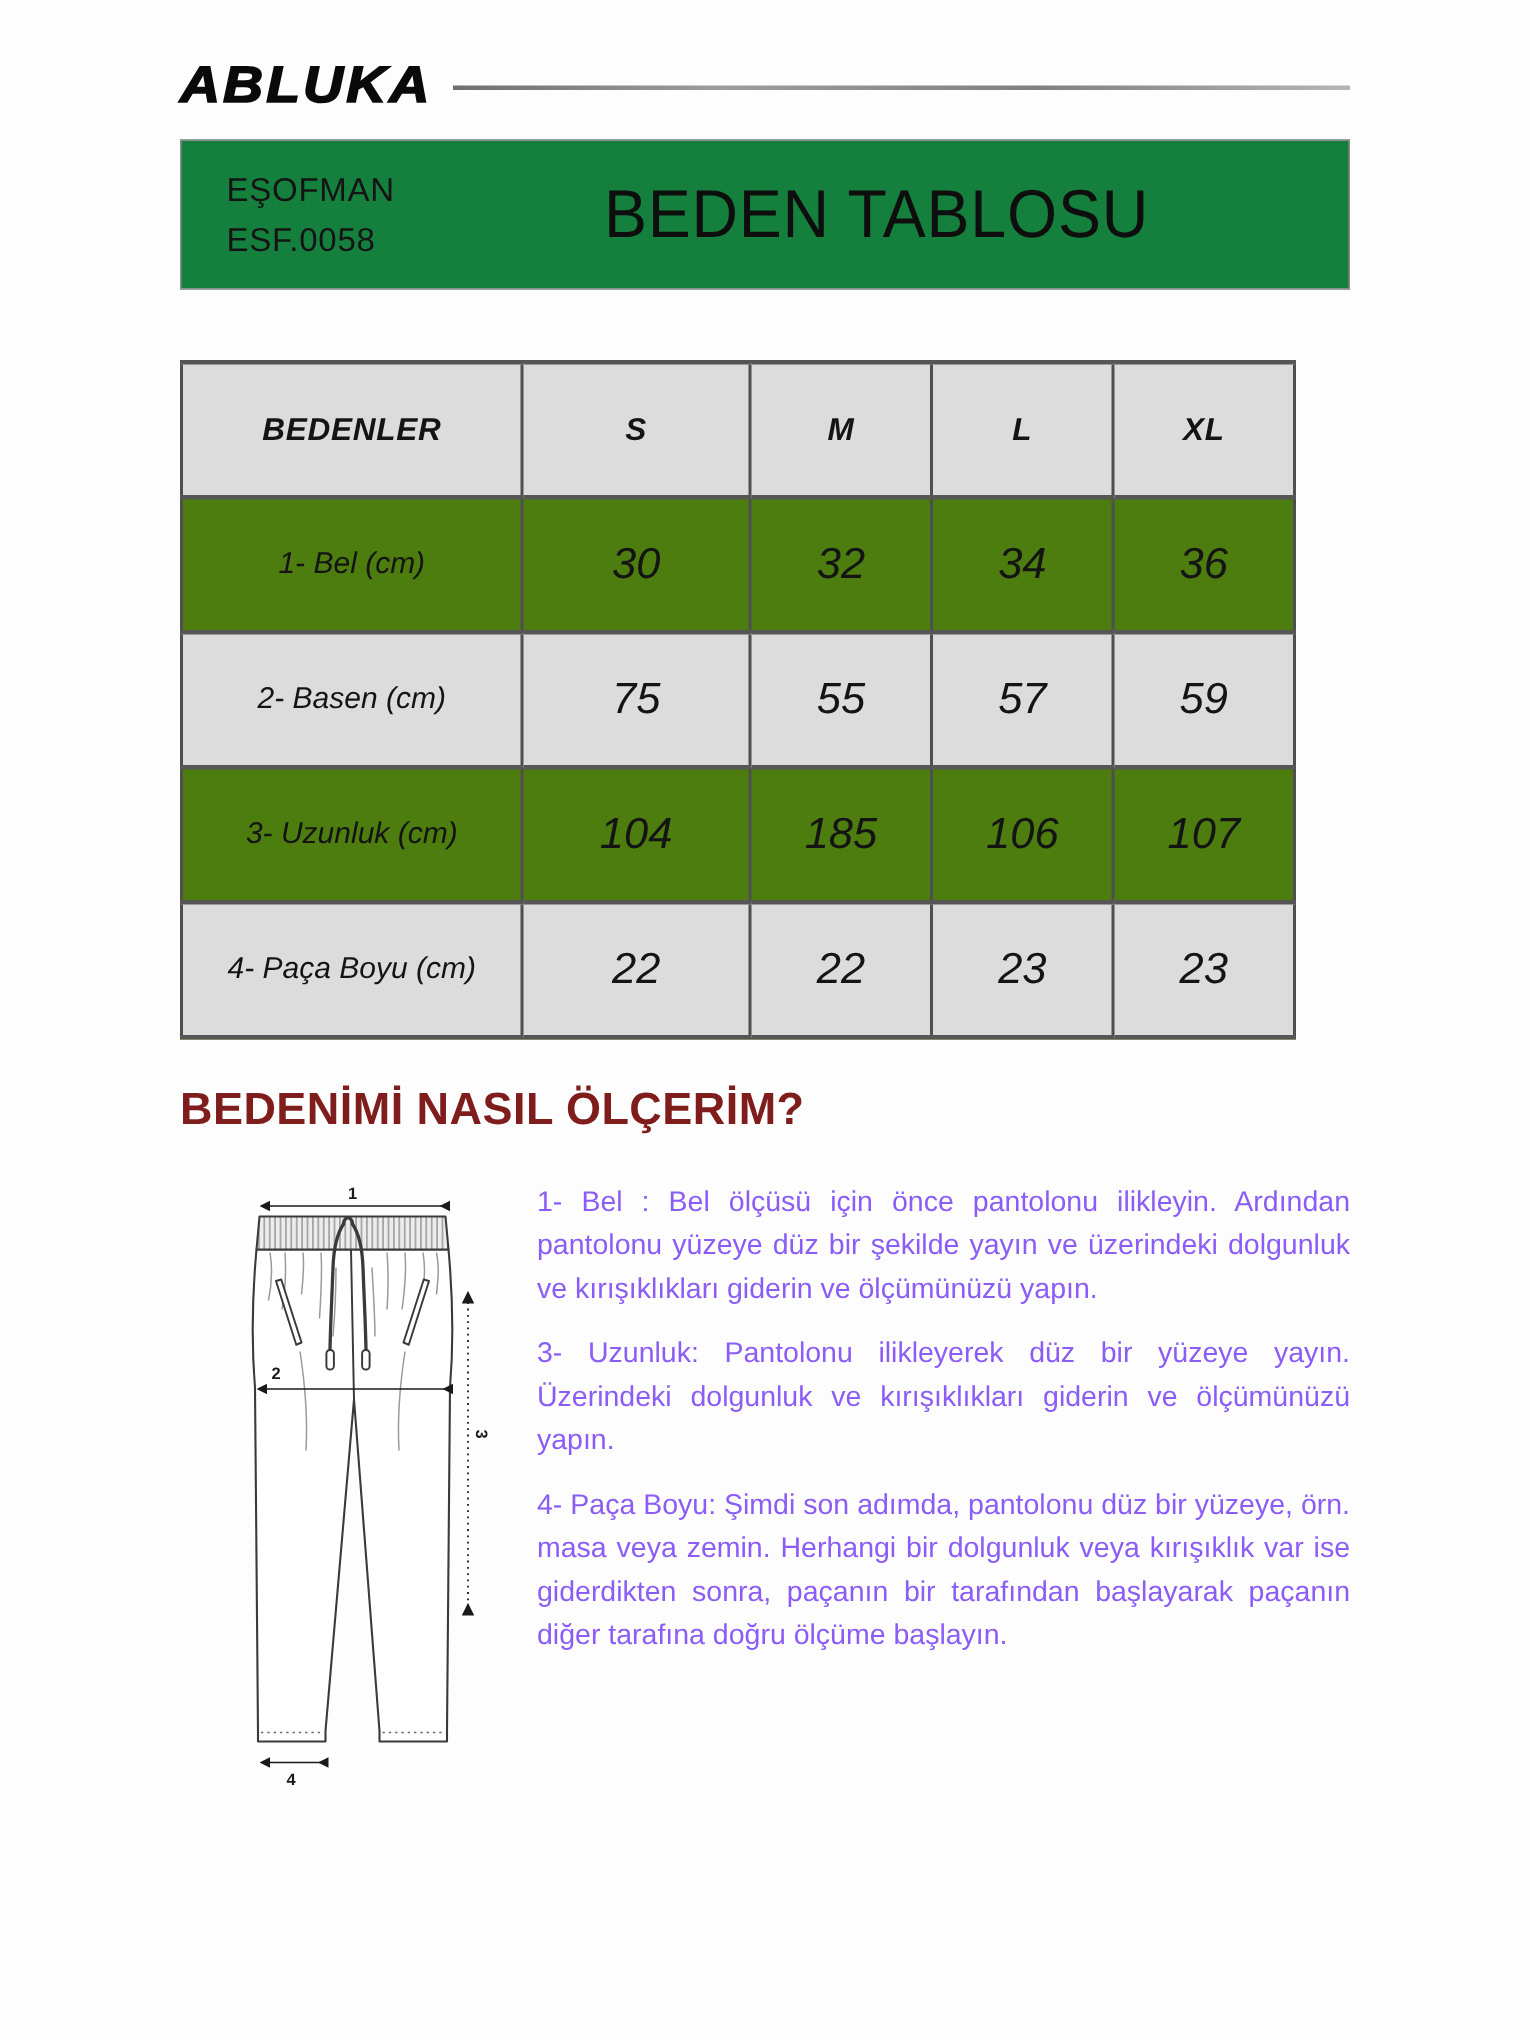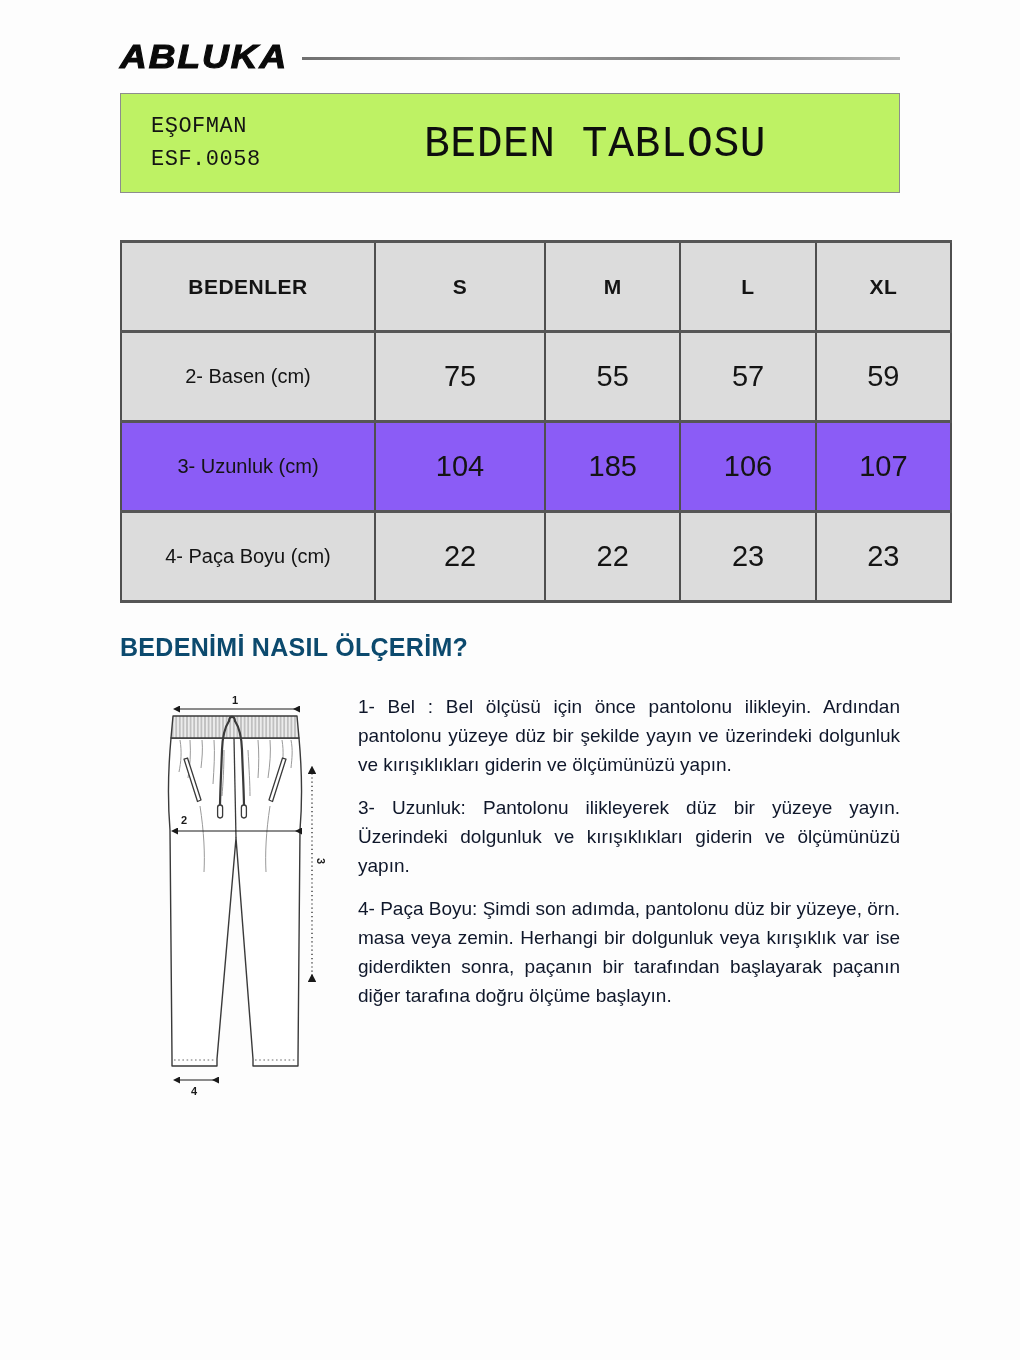--- a/index.html
+++ b/index.html
@@ -27,45 +27,45 @@
   .brand-rule {
     flex: 1; height: 3px; margin-top: 2px;
     background: linear-gradient(90deg, #6f6f6f, #9d9d9d 30%, #808080 65%, #b5b5b5 100%);
   }
 
   
   .title-box {
     margin-top: 18px;
     height: 100px;
     border: 1px solid #8d8d8d;
-    background: #bef264;
+    background: #15803d;
     display: flex;
     align-items: center;
     justify-content: space-between;
     padding: 0 28px 0 30px;
-    font-family: Liberation Mono, monospace;
   }
   .product-info { font-size: 22px; line-height: 33px; letter-spacing: 0.5px; }
   .sheet-title {
     font-size: 43px;
     letter-spacing: 0.5px;
     font-weight: normal;
     color: #0e0e0e;
     margin-right: 105px;
     transform: scaleY(1.05);
     white-space: nowrap;
   }
 
   
   table.size-table {
     margin-top: 47px;
-    width: 832px;
+    width: 744px;
     border-collapse: collapse;
     table-layout: fixed;
-    background: #8b5cf6;
+    background: #4d7c0f;
+    font-style: italic;
   }
   .size-table col.c0 { width: 30.6%; }
   .size-table col.c1 { width: 20.5%; }
   .size-table col.c2 { width: 16.3%; }
   .size-table col.c3 { width: 16.3%; }
   .size-table col.c4 { width: 16.3%; }
   .size-table th, .size-table td {
     border-left: 2px solid #4f4f4f;
     border-right: 2px solid #4f4f4f;
     border-top: 3px solid #565656;
@@ -80,34 +80,34 @@
     font-weight: bold;
     letter-spacing: 0.5px;
   }
   .size-table td.row-label { font-size: 20px; font-weight: normal; }
   .size-table td.val { font-size: 29px; font-weight: normal; }
   .size-table tr.alt td { background: #dcdcdc; margin-top: 39px; }
 
   
   .howto-heading {
     margin-top: 30px;
-    font-size: 25px;
+    font-size: 30px;
     font-weight: bold;
     letter-spacing: 0.3px;
-    color: #0c4a6e;
+    color: #7f1d1d;
   }
   .howto-row { margin-top: 30px; display: flex; }
   .diagram-col { width: 238px; flex: none; }
   .diagram-col svg { display: block; margin-left: 40px; margin-top: 2px; }
   .text-col { flex: 1; }
   .text-col p {
     font-size: 19px;
     line-height: 29px;
     text-align: justify;
-    color: #0f172a;
+    color: #8b5cf6;
     margin-bottom: 14px;
   }
   .svg-label { font-size: 11px; font-weight: bold; fill: #1a1a1a; font-family: "Liberation Sans", sans-serif; }
 </style>
 </head>
 <body>
 
 <div class="page">
 
   <div class="brand-row">
@@ -134,20 +134,27 @@
     <thead>
       <tr>
         <th>BEDENLER</th>
         <th>S</th>
         <th>M</th>
         <th>L</th>
         <th>XL</th>
       </tr>
     </thead>
     <tbody>
+      <tr>
+        <td class="row-label">1- Bel (cm)</td>
+        <td class="val">30</td>
+        <td class="val">32</td>
+        <td class="val">34</td>
+        <td class="val">36</td>
+      </tr>
       <tr class="alt">
         <td class="row-label">2- Basen (cm)</td>
         <td class="val">75</td>
         <td class="val">55</td>
         <td class="val">57</td>
         <td class="val">59</td>
       </tr>
       <tr>
         <td class="row-label">3- Uzunluk (cm)</td>
         <td class="val">104</td>

